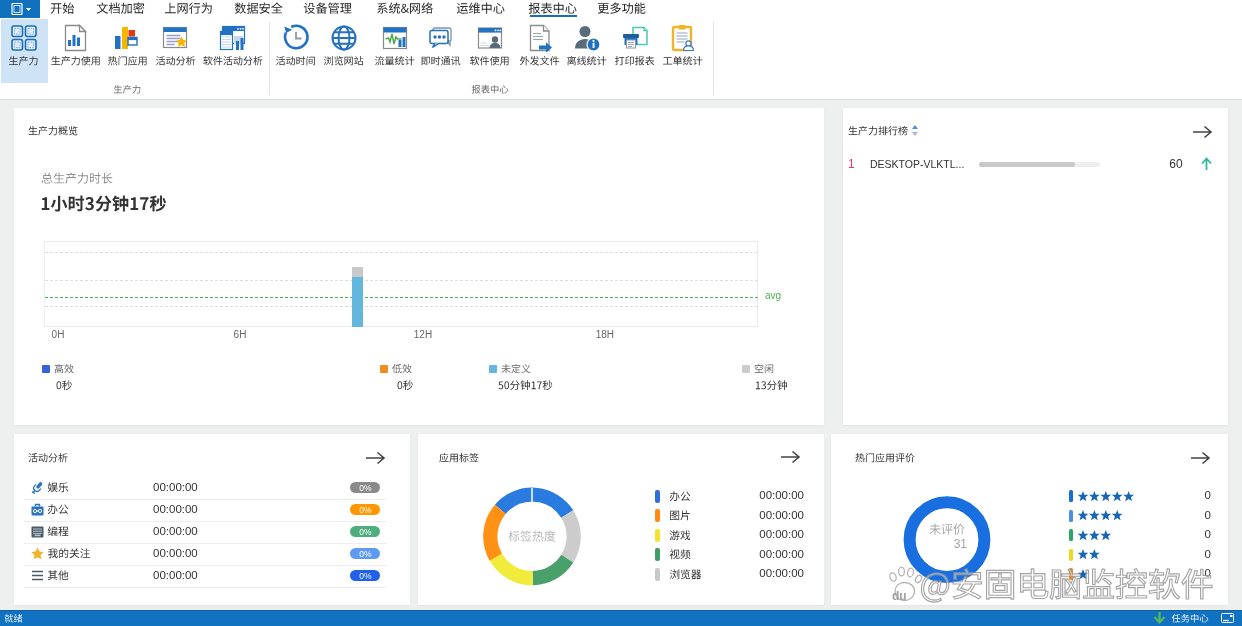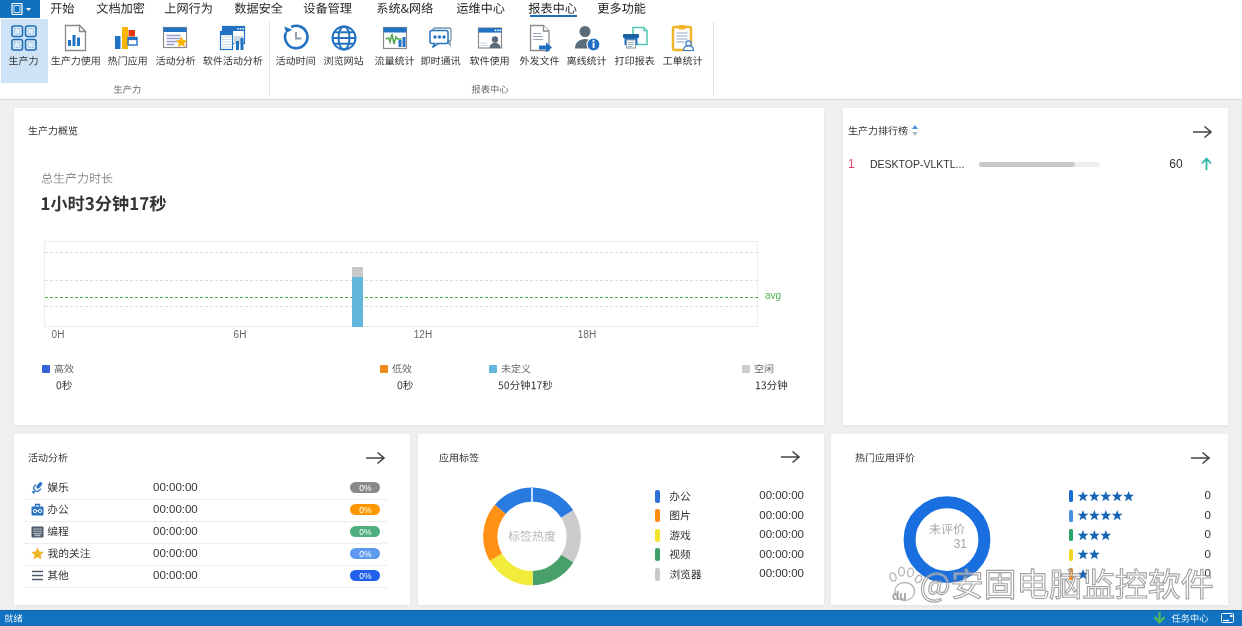--- a/index.html
+++ b/index.html
@@ -236,21 +236,21 @@
 <div style="position:absolute;left:44.6px;top:252px;width:713px;height:0;border-top:1px dashed #ddd;"></div>
 <div style="position:absolute;left:44.6px;top:279.6px;width:713px;height:0;border-top:1px dashed #ddd;"></div>
 <div style="position:absolute;left:44.6px;top:306.3px;width:713px;height:0;border-top:1px dashed #ddd;"></div>
 <div style="position:absolute;left:44.6px;top:296.5px;width:713px;height:0;border-top:1.5px dashed #4caf50;"></div>
 <div style="position:absolute;left:765px;top:290px;font:10px 'Liberation Sans',sans-serif;color:#4caf50">avg</div>
 <div style="position:absolute;left:352.4px;top:267.3px;width:11px;height:10px;background:#c9c9c9;"></div>
 <div style="position:absolute;left:352.4px;top:277.2px;width:11px;height:49.5px;background:#63b7dc;"></div>
 <div style="position:absolute;left:43px;top:329px;width:30px;text-align:center;font:10px 'Liberation Sans',sans-serif;color:#666">0H</div>
 <div style="position:absolute;left:225px;top:329px;width:30px;text-align:center;font:10px 'Liberation Sans',sans-serif;color:#666">6H</div>
 <div style="position:absolute;left:408px;top:329px;width:30px;text-align:center;font:10px 'Liberation Sans',sans-serif;color:#666">12H</div>
-<div style="position:absolute;left:572px;top:329px;width:30px;text-align:center;font:10px 'Liberation Sans',sans-serif;color:#666">18H</div>
+<div style="position:absolute;left:584px;top:329px;width:30px;text-align:right;font:10px 'Liberation Sans',sans-serif;color:#666">18H</div>
 <div style="position:absolute;left:41.5px;top:364.5px;width:8px;height:8px;border-radius:1px;background:#3464d8;"></div>
 <svg style="position:absolute;left:53.5px;top:361.7px;" width="22" height="14" viewBox="0 -10.5 22 14.0">
     <path d="M2.9 -5.6L7.2 -5.6L7.2 -4.7L2.9 -4.7ZM2.1 -6.1L2.1 -4.1L8 -4.1L8 -6.1ZM4.4 -8.3L4.7 -7.4L0.6 -7.4L0.6 -6.7L9.4 -6.7L9.4 -7.4L5.5 -7.4C5.4 -7.7 5.3 -8.1 5.1 -8.4ZM1 -3.6L1 0.8L1.7 0.8L1.7 -2.9L8.3 -2.9L8.3 0C8.3 0.1 8.2 0.2 8.1 0.2C8 0.2 7.5 0.2 7.1 0.1C7.2 0.3 7.3 0.5 7.4 0.7C8 0.7 8.4 0.7 8.7 0.6C9 0.5 9.1 0.4 9.1 0L9.1 -3.6ZM2.8 -2.4L2.8 0.2L3.5 0.2L3.5 -0.3L7.1 -0.3L7.1 -2.4ZM3.5 -1.8L6.4 -1.8L6.4 -0.8L3.5 -0.8ZM11.7 -6C11.4 -5.2 10.9 -4.4 10.3 -3.8C10.5 -3.7 10.8 -3.5 10.9 -3.4C11.4 -4 12 -4.9 12.3 -5.8ZM13.3 -5.7C13.8 -5.2 14.3 -4.5 14.4 -4L15.1 -4.3C14.9 -4.8 14.4 -5.5 13.9 -6ZM12 -8.2C12.3 -7.8 12.6 -7.3 12.7 -6.9L10.6 -6.9L10.6 -6.3L15.1 -6.3L15.1 -6.9L12.9 -6.9L13.4 -7.2C13.3 -7.5 12.9 -8 12.6 -8.4ZM11.4 -3.6C11.8 -3.2 12.2 -2.8 12.6 -2.3C12 -1.3 11.3 -0.6 10.4 0C10.5 0.1 10.8 0.4 10.9 0.6C11.8 -0 12.5 -0.8 13.1 -1.7C13.5 -1.2 13.9 -0.7 14.1 -0.2L14.7 -0.7C14.4 -1.2 13.9 -1.8 13.4 -2.4C13.7 -3 14 -3.6 14.2 -4.2L13.4 -4.4C13.3 -3.9 13.1 -3.4 12.9 -3C12.6 -3.3 12.3 -3.7 11.9 -4ZM16.6 -5.9L18.2 -5.9C18 -4.5 17.7 -3.4 17.3 -2.5C16.9 -3.3 16.5 -4.2 16.3 -5.2ZM16.4 -8.4C16.2 -6.6 15.7 -4.9 14.8 -3.8C15 -3.7 15.2 -3.4 15.4 -3.3C15.6 -3.5 15.7 -3.9 15.9 -4.2C16.1 -3.3 16.5 -2.5 16.8 -1.8C16.2 -0.9 15.5 -0.2 14.4 0.3C14.6 0.4 14.8 0.7 14.9 0.8C15.9 0.3 16.6 -0.3 17.2 -1.1C17.8 -0.3 18.4 0.4 19.1 0.8C19.3 0.6 19.5 0.3 19.7 0.2C18.9 -0.2 18.2 -0.9 17.7 -1.7C18.3 -2.8 18.7 -4.2 19 -5.9L19.5 -5.9L19.5 -6.6L16.8 -6.6C16.9 -7.1 17 -7.7 17.1 -8.3Z" fill="#666"></path>
   </svg>
 <svg style="position:absolute;left:55.5px;top:377.9px;" width="18" height="15" viewBox="0 -11.0 18 14.7">
     <path d="M2.9 0.1C4.4 0.1 5.3 -1.2 5.3 -3.9C5.3 -6.5 4.4 -7.8 2.9 -7.8C1.4 -7.8 0.5 -6.5 0.5 -3.9C0.5 -1.2 1.4 0.1 2.9 0.1ZM2.9 -0.6C2 -0.6 1.4 -1.6 1.4 -3.9C1.4 -6.1 2 -7.1 2.9 -7.1C3.8 -7.1 4.4 -6.1 4.4 -3.9C4.4 -1.6 3.8 -0.6 2.9 -0.6ZM11 -7C10.8 -5.9 10.6 -4.7 10.2 -3.9C10.4 -3.8 10.7 -3.6 10.9 -3.5C11.2 -4.4 11.6 -5.7 11.7 -6.9ZM14 -7C14.5 -6 15 -4.9 15.1 -4.1L15.9 -4.3C15.7 -5.1 15.2 -6.3 14.6 -7.2ZM14.6 -3.7C13.9 -1.6 12.2 -0.4 9.6 0.1C9.8 0.3 10 0.6 10 0.8C12.8 0.1 14.5 -1.2 15.4 -3.5ZM12.5 -8.8L12.5 -2.3L13.2 -2.3L13.2 -8.8ZM9.7 -8.7C8.9 -8.3 7.6 -8 6.4 -7.8C6.5 -7.7 6.6 -7.4 6.6 -7.2C7.1 -7.3 7.5 -7.4 8 -7.4L8 -5.9L6.3 -5.9L6.3 -5.1L7.9 -5.1C7.5 -3.9 6.8 -2.6 6.1 -1.8C6.3 -1.6 6.5 -1.3 6.5 -1.1C7.1 -1.7 7.6 -2.8 8 -3.8L8 0.8L8.8 0.8L8.8 -4C9.2 -3.5 9.6 -2.9 9.7 -2.5L10.2 -3.2C10 -3.4 9.1 -4.6 8.8 -4.9L8.8 -5.1L10.3 -5.1L10.3 -5.9L8.8 -5.9L8.8 -7.6C9.3 -7.7 9.8 -7.9 10.2 -8Z" fill="#333"></path>
   </svg>
 <div style="position:absolute;left:380px;top:364.5px;width:8px;height:8px;border-radius:1px;background:#f08c1e;"></div>
 <svg style="position:absolute;left:392.0px;top:361.7px;" width="22" height="14" viewBox="0 -10.5 22 14.0">
     <path d="M5.8 -1.3C6.1 -0.7 6.5 0.1 6.7 0.6L7.2 0.4C7.1 -0.1 6.7 -0.9 6.3 -1.5ZM2.6 -8.4C2.1 -6.8 1.2 -5.3 0.2 -4.3C0.4 -4.1 0.6 -3.7 0.6 -3.5C1 -3.9 1.4 -4.3 1.7 -4.8L1.7 0.8L2.4 0.8L2.4 -6C2.8 -6.7 3.1 -7.4 3.4 -8.2ZM3.6 0.8C3.8 0.7 4.1 0.6 5.9 0.1C5.9 -0.1 5.9 -0.4 5.9 -0.5L4.5 -0.2L4.5 -3.9L6.8 -3.9C7.1 -1.2 7.7 0.7 8.7 0.7C9.1 0.7 9.5 0.3 9.7 -1.2C9.5 -1.3 9.2 -1.5 9.1 -1.6C9.1 -0.7 8.9 -0.2 8.7 -0.2C8.2 -0.2 7.7 -1.7 7.5 -3.9L9.5 -3.9L9.5 -4.6L7.4 -4.6C7.3 -5.4 7.3 -6.3 7.2 -7.3C7.9 -7.4 8.6 -7.6 9.1 -7.8L8.5 -8.4C7.4 -8 5.5 -7.6 3.8 -7.3L3.8 -7.3L3.8 -0.4C3.8 -0 3.5 0.1 3.4 0.2C3.5 0.4 3.6 0.7 3.6 0.8ZM6.7 -4.6L4.5 -4.6L4.5 -6.8C5.2 -6.9 5.9 -7 6.5 -7.1C6.6 -6.2 6.6 -5.4 6.7 -4.6ZM11.7 -6C11.4 -5.2 10.9 -4.4 10.3 -3.8C10.5 -3.7 10.8 -3.5 10.9 -3.4C11.4 -4 12 -4.9 12.3 -5.8ZM13.3 -5.7C13.8 -5.2 14.3 -4.5 14.4 -4L15.1 -4.3C14.9 -4.8 14.4 -5.5 13.9 -6ZM12 -8.2C12.3 -7.8 12.6 -7.3 12.7 -6.9L10.6 -6.9L10.6 -6.3L15.1 -6.3L15.1 -6.9L12.9 -6.9L13.4 -7.2C13.3 -7.5 12.9 -8 12.6 -8.4ZM11.4 -3.6C11.8 -3.2 12.2 -2.8 12.6 -2.3C12 -1.3 11.3 -0.6 10.4 0C10.5 0.1 10.8 0.4 10.9 0.6C11.8 -0 12.5 -0.8 13.1 -1.7C13.5 -1.2 13.9 -0.7 14.1 -0.2L14.7 -0.7C14.4 -1.2 13.9 -1.8 13.4 -2.4C13.7 -3 14 -3.6 14.2 -4.2L13.4 -4.4C13.3 -3.9 13.1 -3.4 12.9 -3C12.6 -3.3 12.3 -3.7 11.9 -4ZM16.6 -5.9L18.2 -5.9C18 -4.5 17.7 -3.4 17.3 -2.5C16.9 -3.3 16.5 -4.2 16.3 -5.2ZM16.4 -8.4C16.2 -6.6 15.7 -4.9 14.8 -3.8C15 -3.7 15.2 -3.4 15.4 -3.3C15.6 -3.5 15.7 -3.9 15.9 -4.2C16.1 -3.3 16.5 -2.5 16.8 -1.8C16.2 -0.9 15.5 -0.2 14.4 0.3C14.6 0.4 14.8 0.7 14.9 0.8C15.9 0.3 16.6 -0.3 17.2 -1.1C17.8 -0.3 18.4 0.4 19.1 0.8C19.3 0.6 19.5 0.3 19.7 0.2C18.9 -0.2 18.2 -0.9 17.7 -1.7C18.3 -2.8 18.7 -4.2 19 -5.9L19.5 -5.9L19.5 -6.6L16.8 -6.6C16.9 -7.1 17 -7.7 17.1 -8.3Z" fill="#666"></path>

